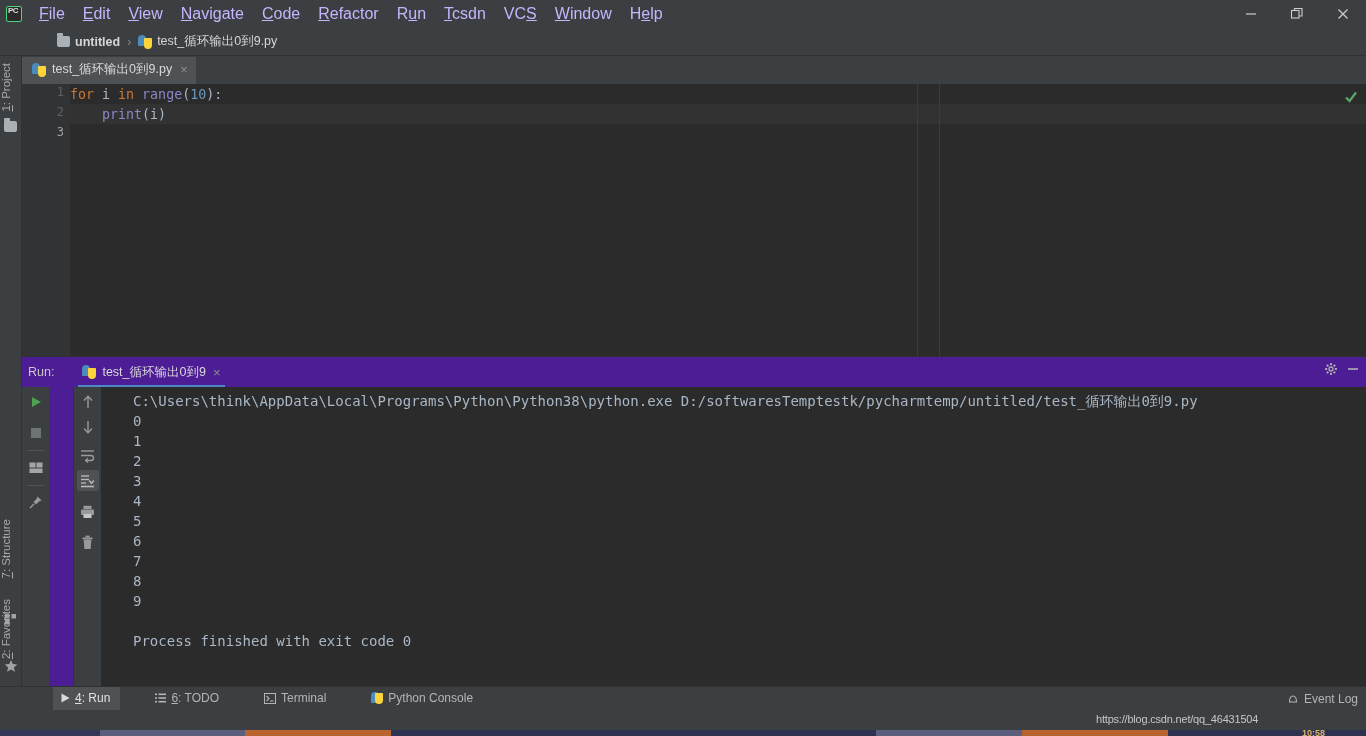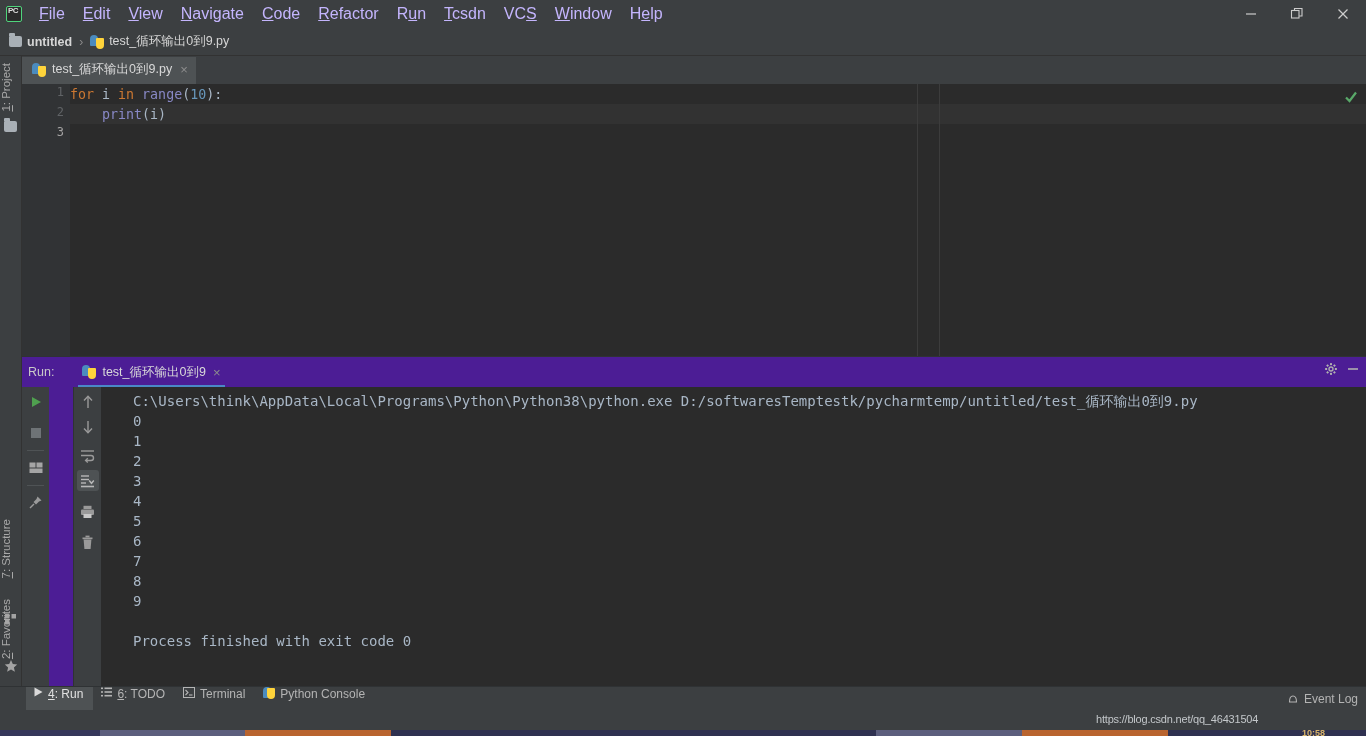--- a/index.html
+++ b/index.html
@@ -39,20 +39,21 @@
   }
   .wincontrols { position: absolute; right: 0; top: 0; height: 28px; display: flex; }
   .wc { width: 46px; height: 28px; display: flex; align-items: center; justify-content: center; }
   .wc svg { display: block; }
 
   
   .navbar {
     position: absolute; top: 28px; left: 0; width: 1366px; height: 28px;
     background: #3c3f41; display: flex; align-items: center;
     border-bottom: 1px solid #323232;
+    padding-left: 48px;
   }
   .crumb { display: flex; align-items: center; height: 28px; padding: 0 3px; }
   .crumb-text { font-size: 12.5px; color: #d6d6d6; margin-left: 5px; white-space: nowrap; }
   .crumb-text.bold { font-weight: bold; }
   .crumb-sep { color: #8a8a8a; font-size: 12px; margin: 0 4px; }
   .folder-ico { width: 13px; height: 11px; background: #a9b0b6; border-radius: 1px 2px 2px 2px; position: relative; flex:none;}
   .folder-ico::before {
     content:""; position:absolute; top:-3px; left:0; width:6px; height:3px;
     background:#a9b0b6; border-radius:1px 1px 0 0;
   }
@@ -180,22 +181,22 @@
     color: #a9b7c6; white-space: pre; margin-left: 20px;
   }
 
   
   .bottombar {
     position: absolute; left: 0; top: 686px; width: 1366px; height: 23px;
     background: #3c3f41; border-top: 1px solid #2f3234;
     display: flex; align-items: center;
   }
   .bb-item {
-    display: flex; align-items: flex-start; height: 23px; padding: 0 10px 0 8px;
-    font-size: 12px; color: #b4b4b4; gap: 5px;
+    display: flex; align-items: center; height: 23px; padding: 0 10px 0 8px;
+    font-size: 12px; color: #b4b4b4; gap: 5px; margin-left: 27px;
   }
   .bb-item.active { background: #4e5254; color: #e0e0e0; }
   .bb-item .mn { text-decoration: underline; }
   .event-log {
     position: absolute; right: 8px; top: 0; height: 23px;
     display: flex; align-items: center; gap: 5px;
     font-size: 12px; color: #b4b4b4;
   }
 
   

